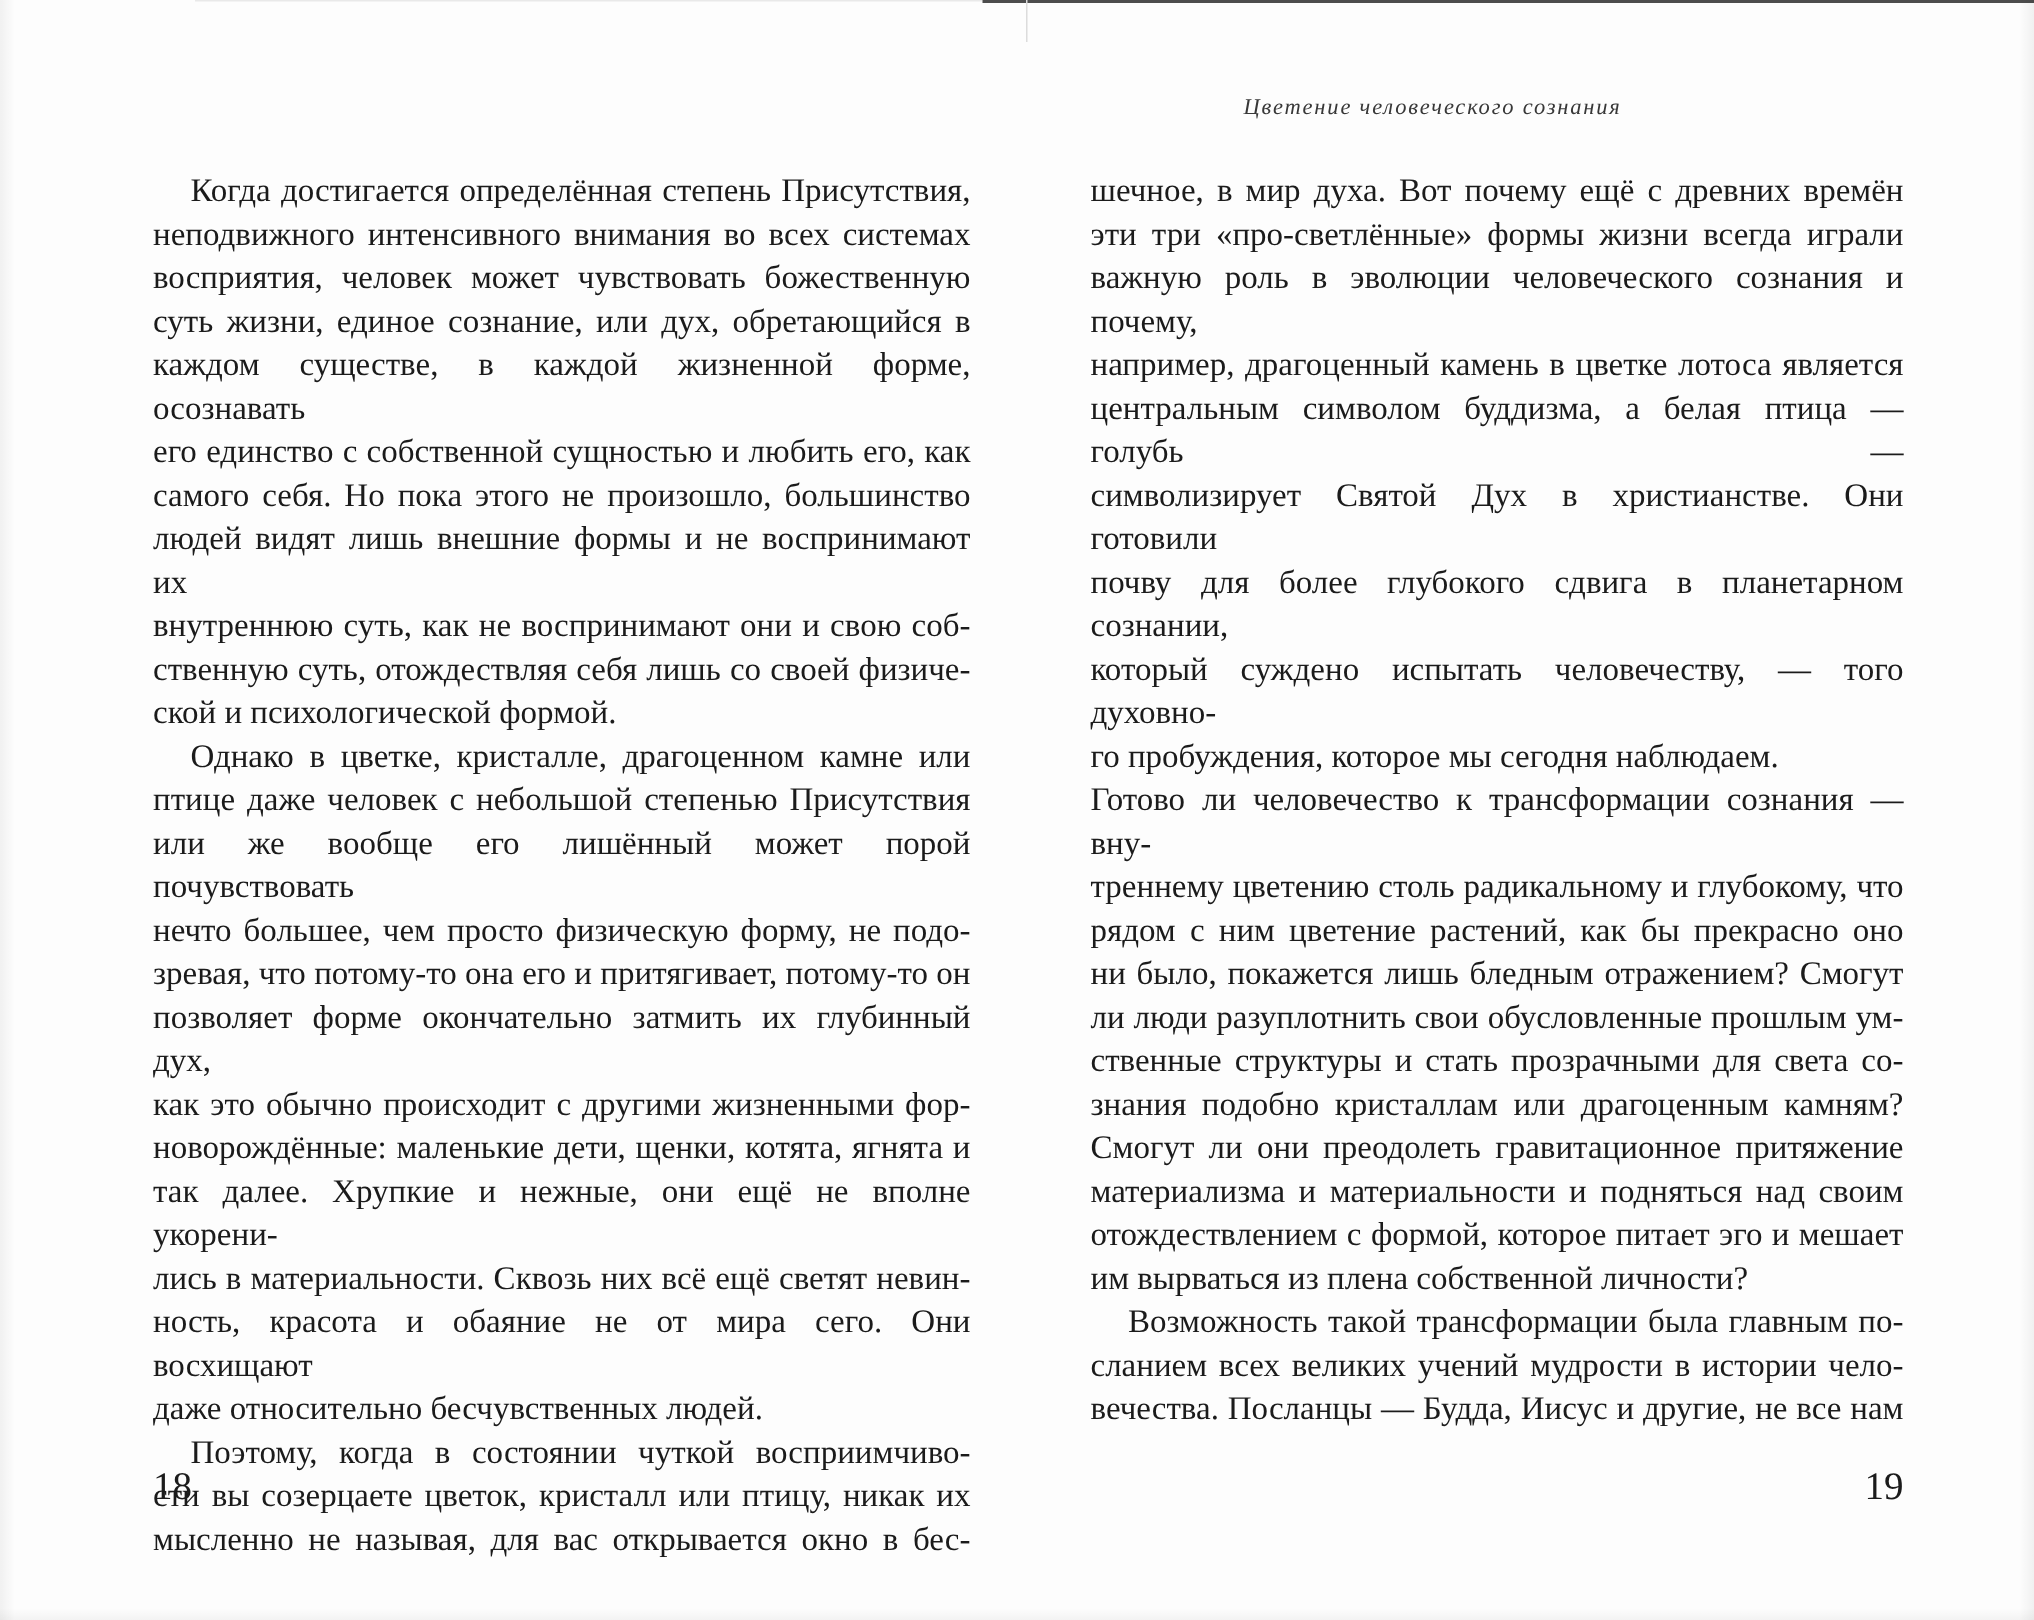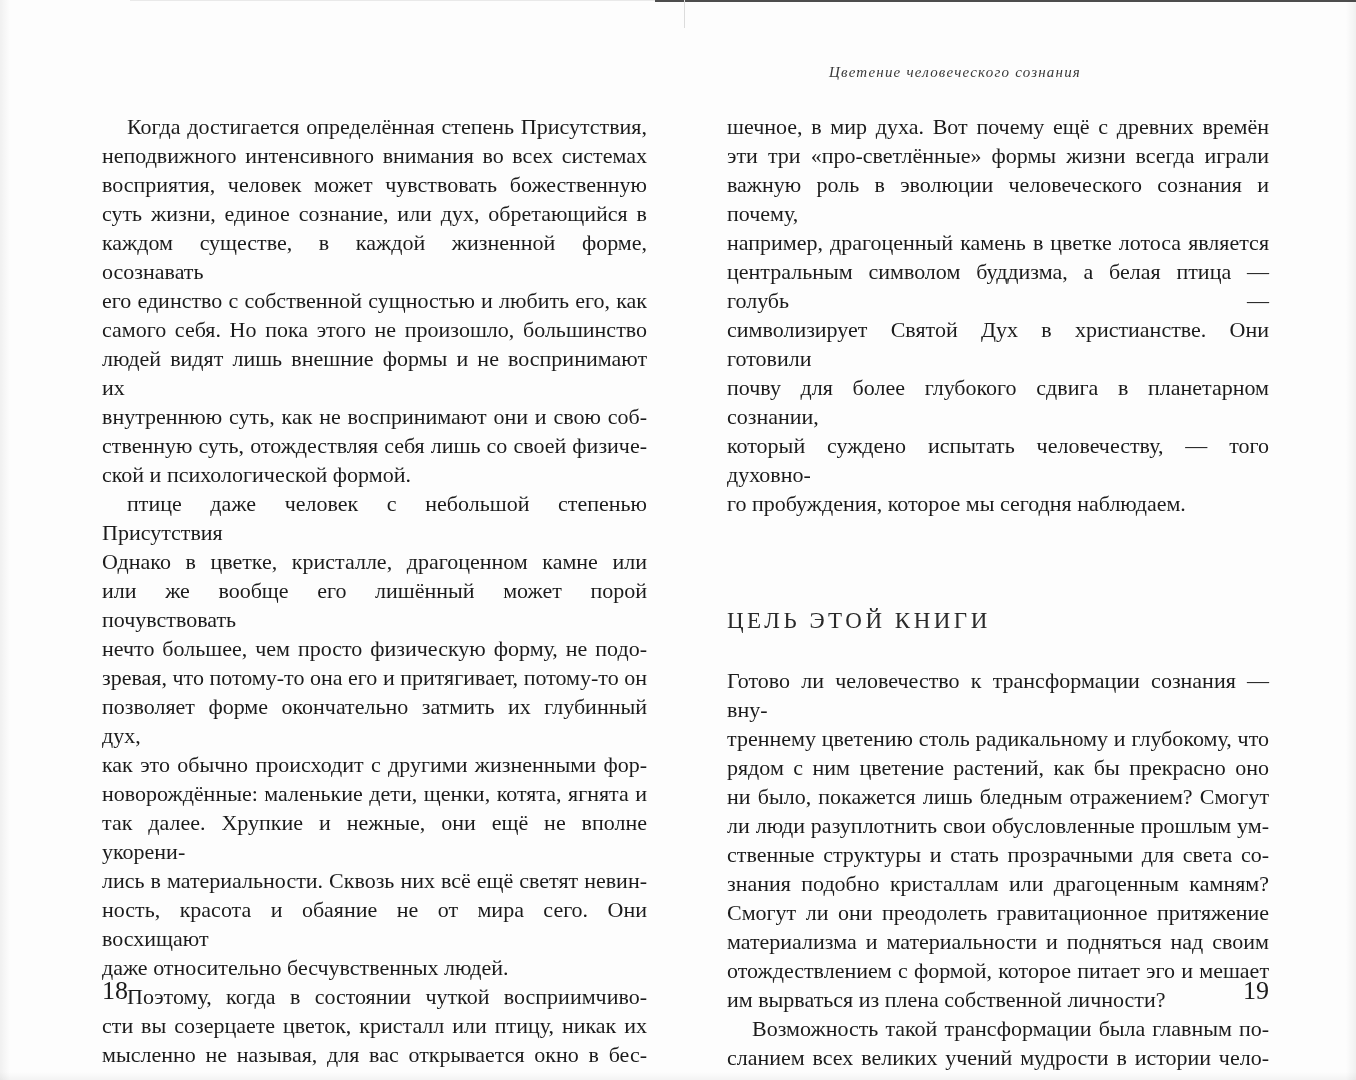--- a/index.html
+++ b/index.html
@@ -133,22 +133,22 @@
           <div class="line">суть жизни, единое сознание, или дух, обретающийся в</div>
           <div class="line">каждом существе, в каждой жизненной форме, осознавать</div>
           <div class="line">его единство с собственной сущностью и любить его, как</div>
           <div class="line">самого себя. Но пока этого не произошло, большинство</div>
           <div class="line">людей видят лишь внешние формы и не воспринимают их</div>
           <div class="line">внутреннюю суть, как не воспринимают они и свою соб-</div>
           <div class="line">ственную суть, отождествляя себя лишь со своей физиче-</div>
           <div class="line last">ской и психологической формой.</div>
         </div>
         <div class="para indent">
+          <div class="line">Однако в цветке, кристалле, драгоценном камне или</div>
           <div class="line">птице даже человек с небольшой степенью Присутствия</div>
-          <div class="line">Однако в цветке, кристалле, драгоценном камне или</div>
           <div class="line">или же вообще его лишённый может порой почувствовать</div>
           <div class="line">нечто большее, чем просто физическую форму, не подо-</div>
           <div class="line">зревая, что потому-то она его и притягивает, потому-то он</div>
           <div class="line">позволяет форме окончательно затмить их глубинный дух,</div>
           <div class="line">как это обычно происходит с другими жизненными фор-</div>
           <div class="line">новорождённые: маленькие дети, щенки, котята, ягнята и</div>
           <div class="line">так далее. Хрупкие и нежные, они ещё не вполне укорени-</div>
           <div class="line">лись в материальности. Сквозь них всё ещё светят невин-</div>
           <div class="line">ность, красота и обаяние не от мира сего. Они восхищают</div>
           <div class="line last">даже относительно бесчувственных людей.</div>
@@ -169,21 +169,20 @@
           <div class="line">шечное, в мир духа. Вот почему ещё с древних времён</div>
           <div class="line">эти три «про-светлённые» формы жизни всегда играли</div>
           <div class="line">важную роль в эволюции человеческого сознания и почему,</div>
           <div class="line">например, драгоценный камень в цветке лотоса является</div>
           <div class="line">центральным символом буддизма, а белая птица — голубь —</div>
           <div class="line">символизирует Святой Дух в христианстве. Они готовили</div>
           <div class="line">почву для более глубокого сдвига в планетарном сознании,</div>
           <div class="line">который суждено испытать человечеству, — того духовно-</div>
           <div class="line last">го пробуждения, которое мы сегодня наблюдаем.</div>
         </div>
-        <div class="section-heading">ЦЕЛЬ ЭТОЙ КНИГИ</div>
         <div class="para">
           <div class="line">Готово ли человечество к трансформации сознания — вну-</div>
           <div class="line">треннему цветению столь радикальному и глубокому, что</div>
           <div class="line">рядом с ним цветение растений, как бы прекрасно оно</div>
           <div class="line">ни было, покажется лишь бледным отражением? Смогут</div>
           <div class="line">ли люди разуплотнить свои обусловленные прошлым ум-</div>
           <div class="line">ственные структуры и стать прозрачными для света со-</div>
           <div class="line">знания подобно кристаллам или драгоценным камням?</div>
           <div class="line">Смогут ли они преодолеть гравитационное притяжение</div>
           <div class="line">материализма и материальности и подняться над своим</div>

